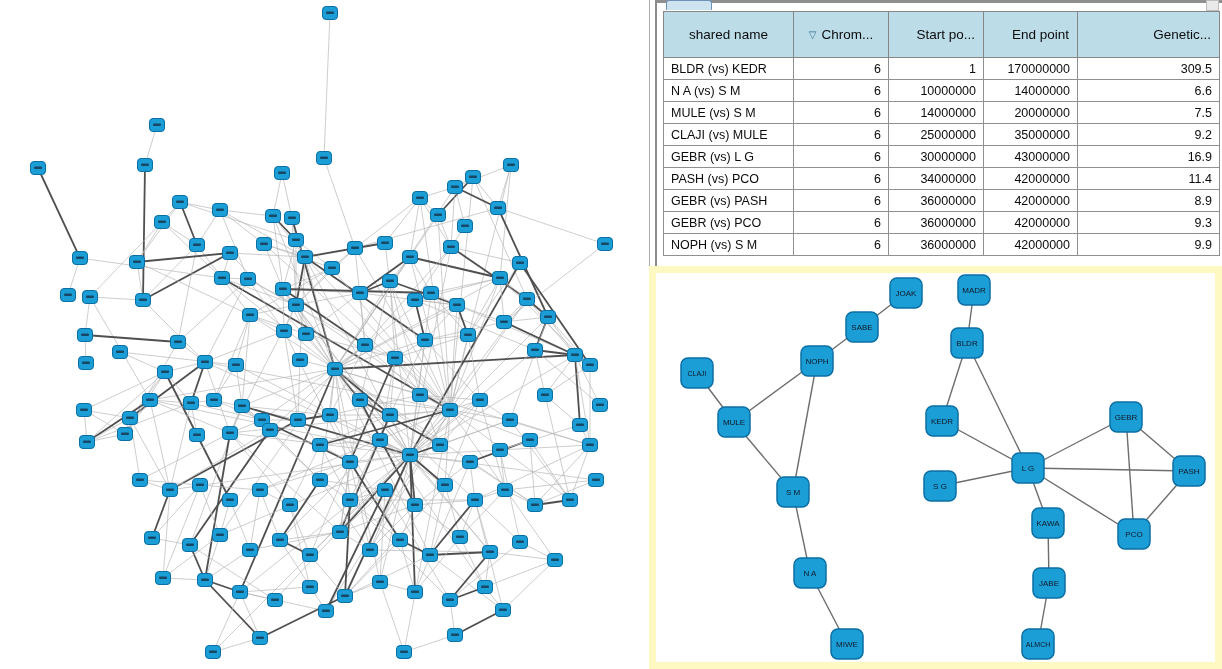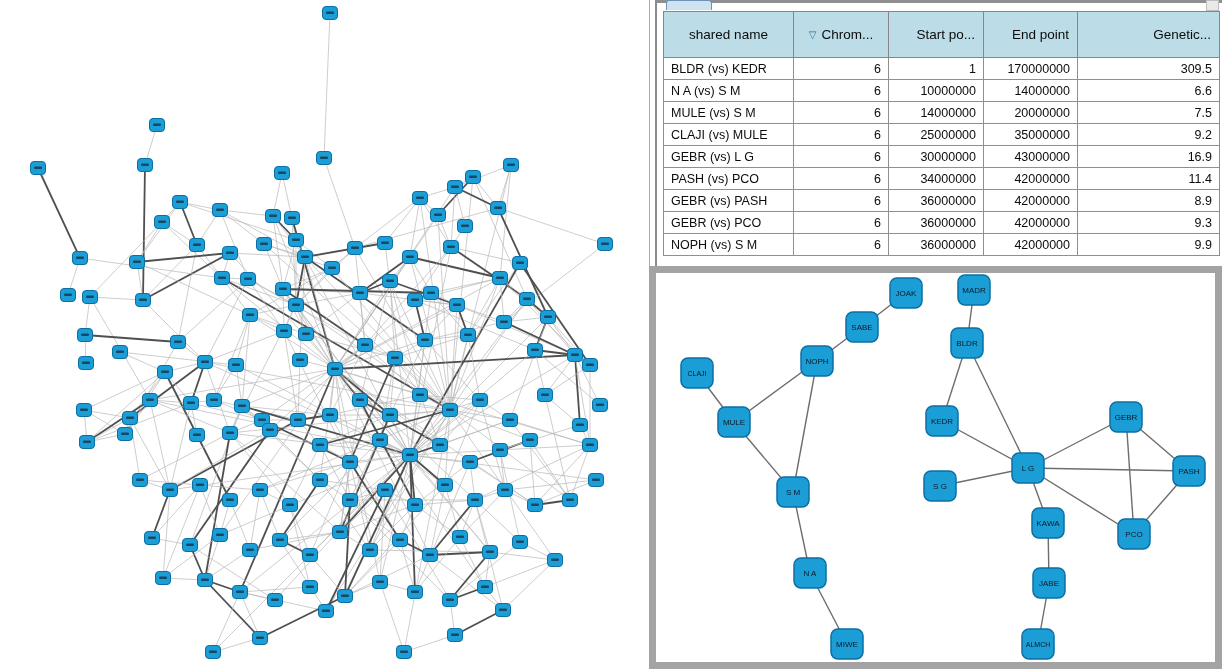--- a/index.html
+++ b/index.html
@@ -20,21 +20,21 @@
   .data-table{position:absolute;left:663px;top:11px;width:556px;border-collapse:collapse;
               table-layout:fixed;background:#fff;}
   .data-table th{background:#bcdce8;border:1px solid #868686;height:29px;font-size:13.5px;
                  font-weight:400;color:#0c0c0c;padding:8px 8px;white-space:nowrap;overflow:hidden;}
   .data-table td{border:1px solid #8f8f8f;height:21px;font-size:12.5px;color:#0c0c0c;
                  padding:0 7px;white-space:nowrap;overflow:hidden;background:#fff;}
   .al{text-align:left;margin-left:15px;} .ar{text-align:right;margin-top:32px;} .ac{text-align:center;}
   .filter-glyph{color:#39728f;font-size:10px;margin-right:5px;position:relative;top:-1px;}
   
   .detail-panel{position:absolute;left:649px;top:266px;width:573px;height:403px;
-                background:#a3a3a3;box-sizing:border-box;}
+                background:#fef9c3;box-sizing:border-box;}
   .detail-inner{position:absolute;left:7px;top:7px;width:559px;height:389px;background:#fff;}
   .node-label{pointer-events:none;}
 </style>
 </head>
 <body>
 
 <div class="screen">
 
   <div class="left-panel">
     <svg id="overview-svg" width="648" height="669" viewBox="0 0 648 669">

